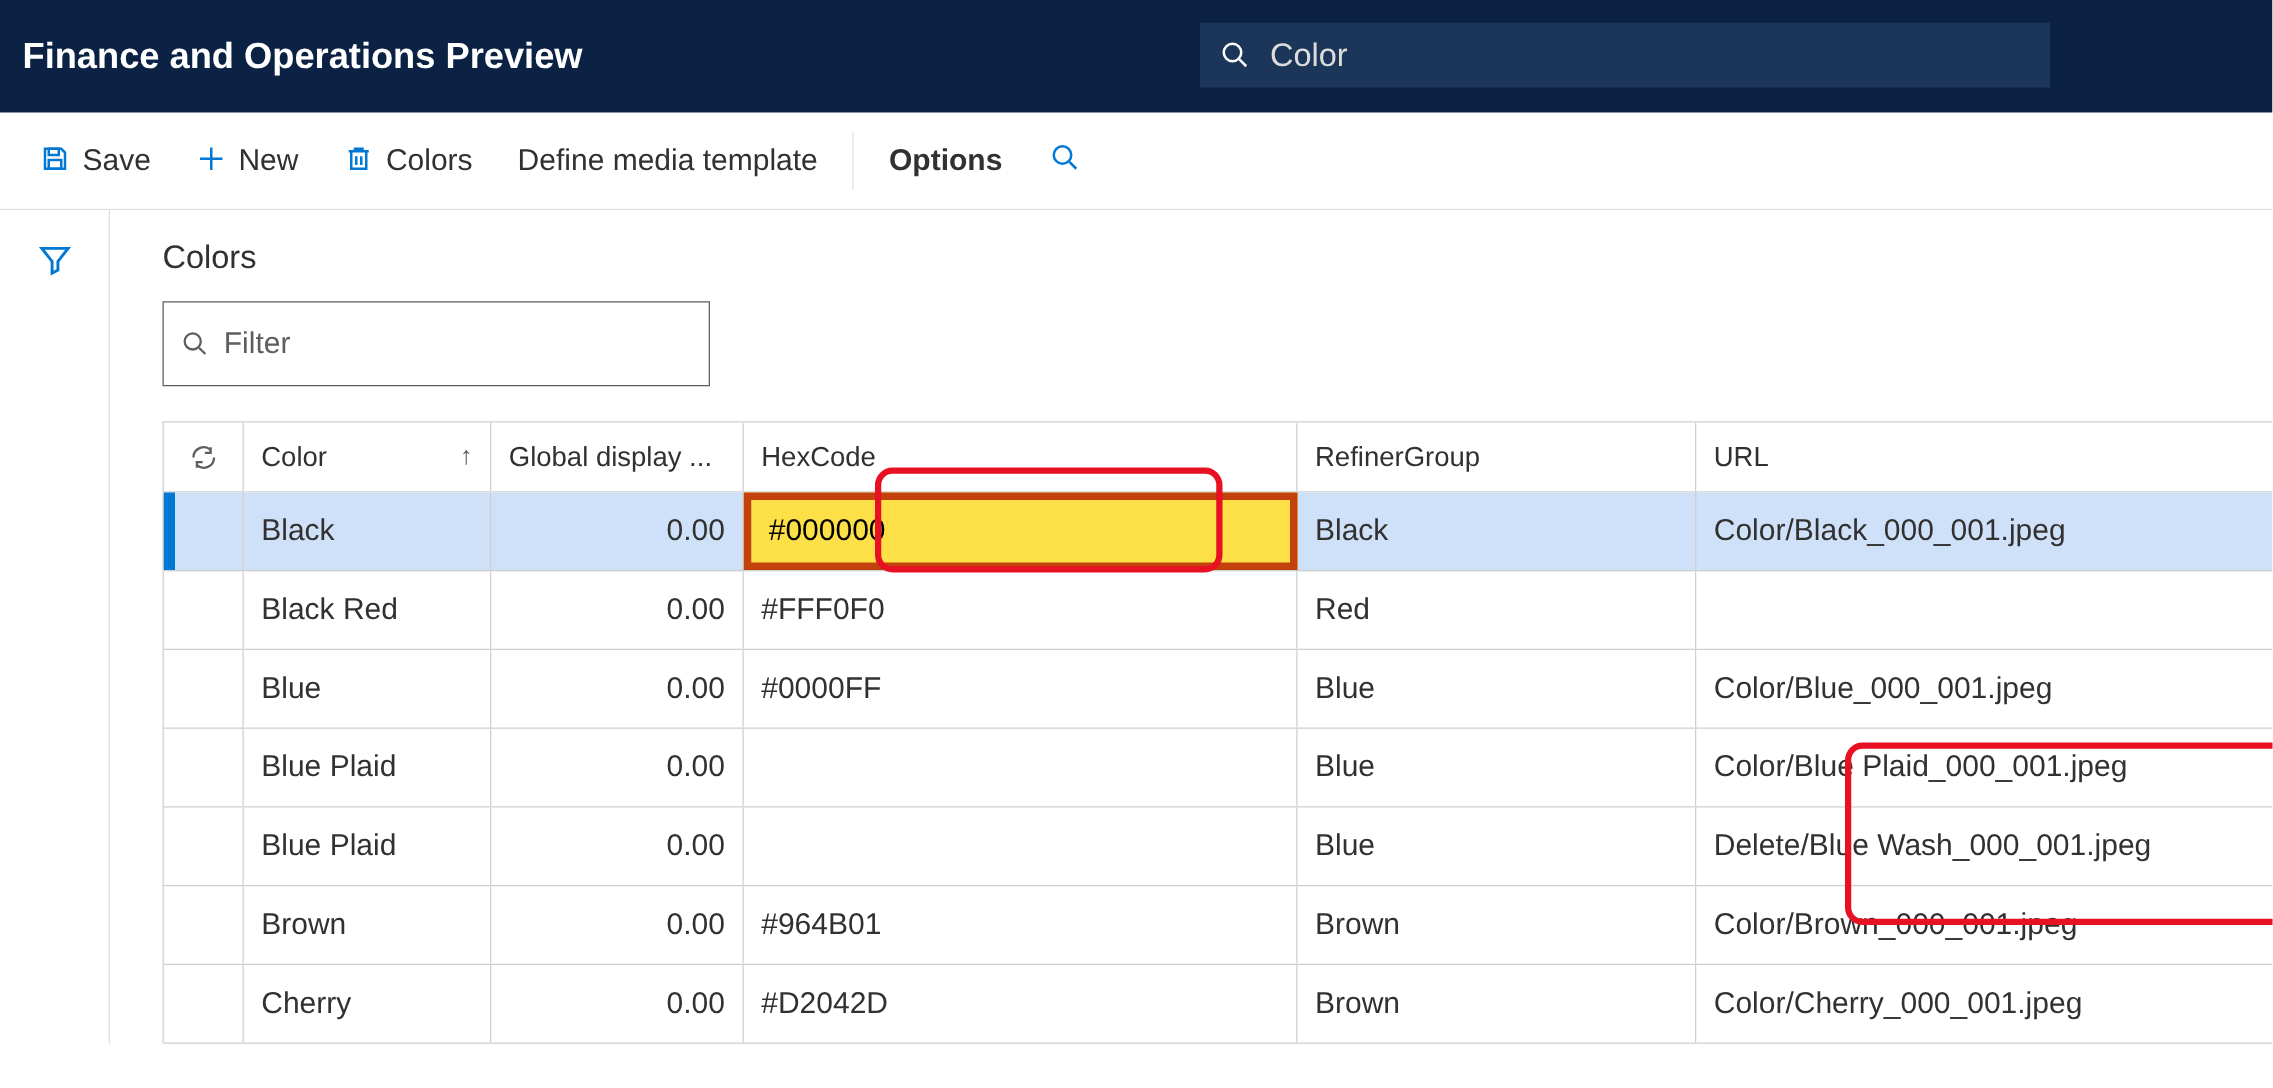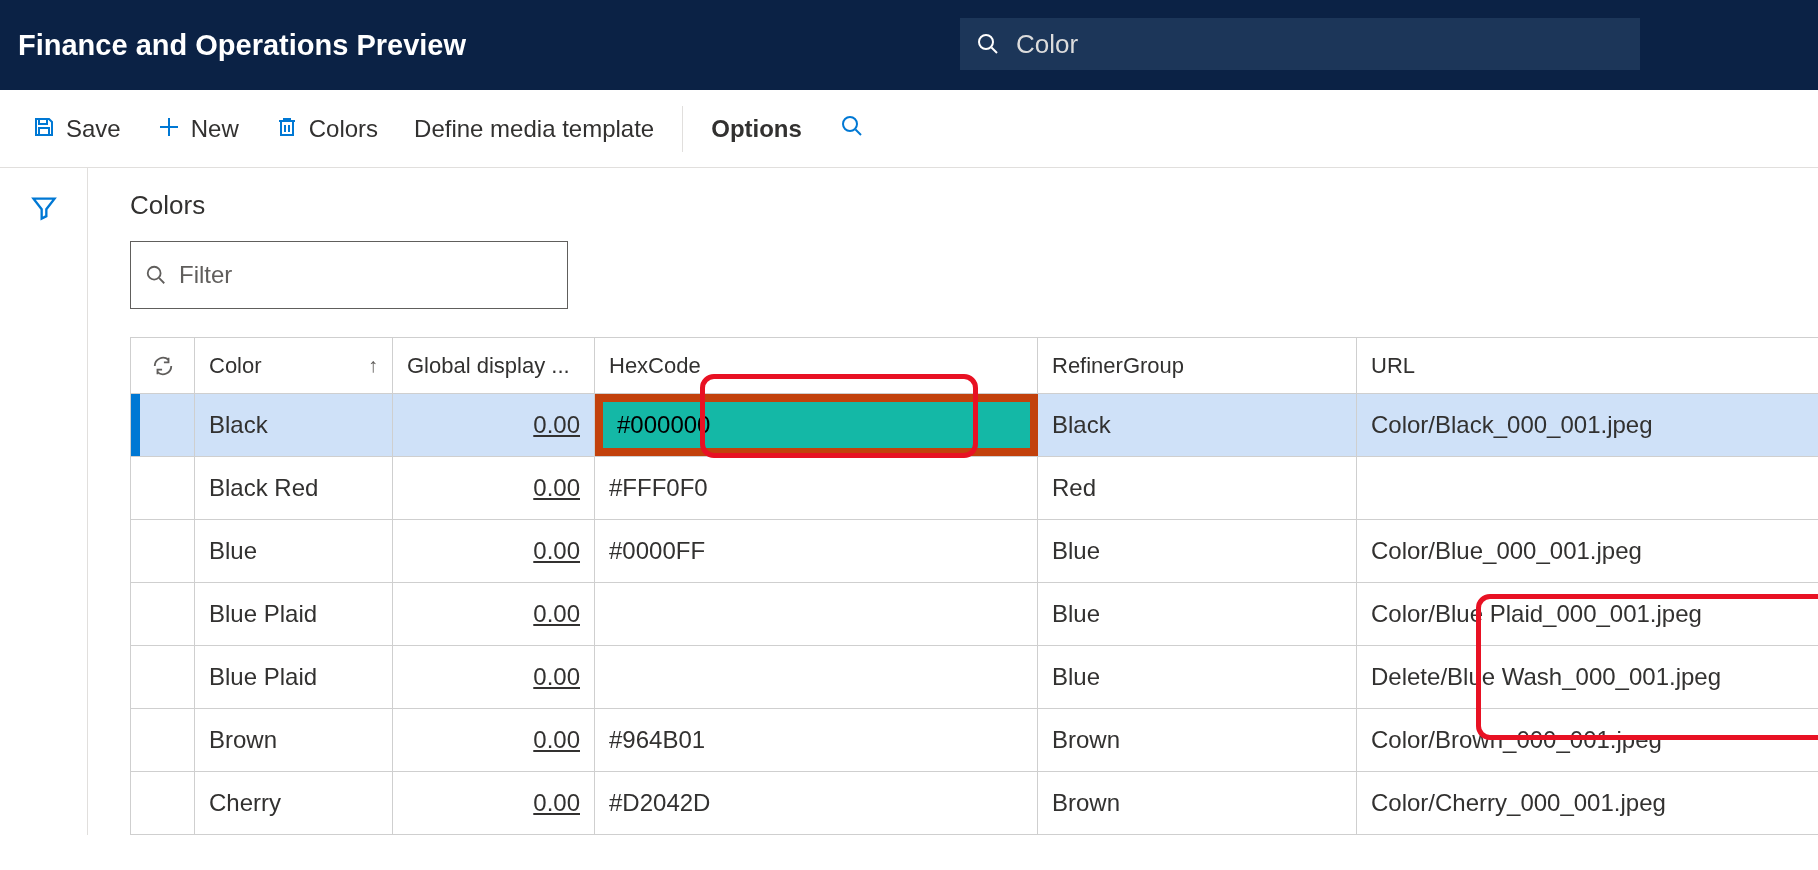--- a/index.html
+++ b/index.html
@@ -115,39 +115,39 @@
   }
   .grid-header { height: 56px; min-height:56px; }
   .gcell {
     border-right: 1px solid #cfcfcf;
     display: flex;
     align-items: center;
     padding: 0 14px;
     font-size: 24px;
     overflow: hidden;
   }
-  .gcell.right { justify-content: flex-end; text-decoration: underline; }
+  .gcell.right { justify-content: flex-end; }
   .col-refresh { width: 64px; justify-content:center; }
   .col-color  { width: 198px; }
   .col-gdo    { width: 202px; }
   .col-hex    { width: 443px; }
   .col-ref    { width: 319px; }
   .col-url    { flex: 1; border-right:none; }
   .grid-header .gcell { font-size: 22px; color:#323130; font-weight:400; }
   .grid-header .col-color { justify-content: space-between; }
   .sort-arrow { font-size: 20px; color:#605e5c; }
   
   .grid-row.selected { background: #cfe1f8; position:relative; }
   .grid-row.selected::before {
     content:"";
     position:absolute; left:0; top:0; bottom:0; width:9px; background:#0078d4;
   }
   .grid-row.selected .gcell.col-hex {
-    border: 8px solid #c2410c;
-    background: #14b8a6;
+    border: 6px solid #c2410c;
+    background: #fde047;
     padding:0;
   }
   .hexcode-input {
     width:100%; height:100%; border:none; outline:none;
     font-size:24px; padding:0 14px; background:transparent;
     font-family: inherit;
   }
   
   .annot {
     position: absolute;

